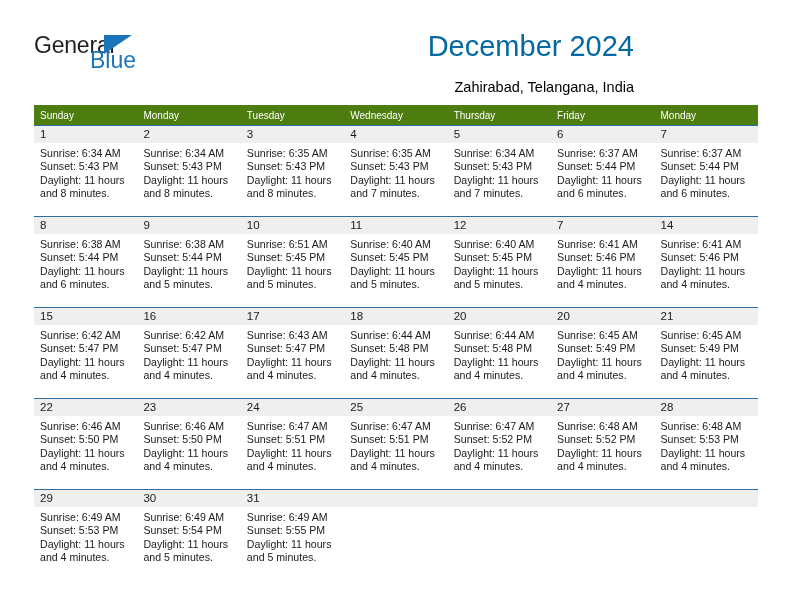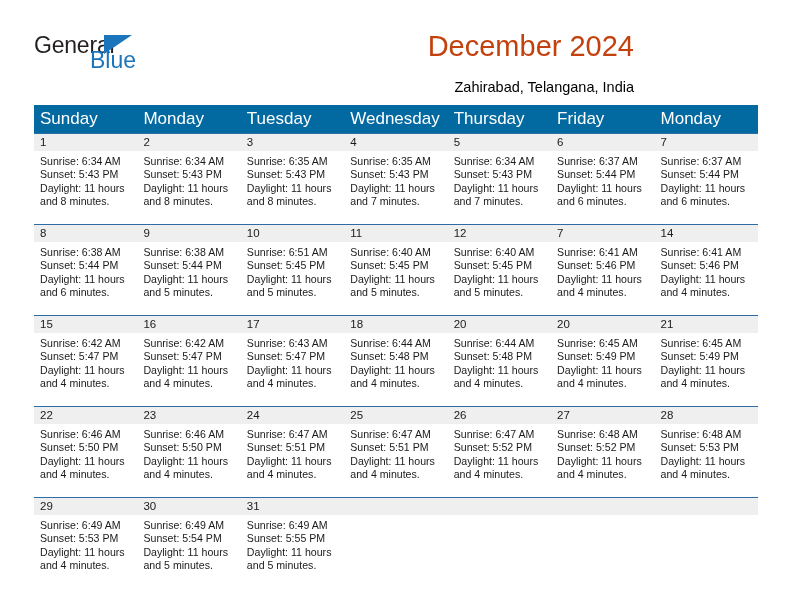--- a/index.html
+++ b/index.html
@@ -65,21 +65,21 @@
   }
 
   .titles {
     position: absolute;
     right: 0;
     top: 0;
     text-align: right;
   }
   .cal-title {
     font-size: 29px;
-    color: #c2410c;
+    color: #0369a1;
     line-height: 36px;
     white-space: nowrap;
   }
   .cal-subtitle {
     font-size: 14.5px;
     color: #000000;
     line-height: 22px;
     margin-top: 12px;
     white-space: nowrap;
   }
@@ -87,23 +87,23 @@
   
   .calendar {
     position: absolute;
     left: 34px;
     top: 105px;
     width: 724px;
     border-collapse: collapse;
     table-layout: fixed;
   }
   .calendar th {
-    background: #0369a1;
+    background: #4d7c0f;
     color: #ffffff;
-    font-size: 17px;
+    font-size: 10px;
     font-weight: normal;
     text-align: left;
     padding: 4px 0 4px 6px;
     height: 12px;
     border: none;
   }
   .calendar td {
     vertical-align: top;
     padding: 0;
     border: none;

